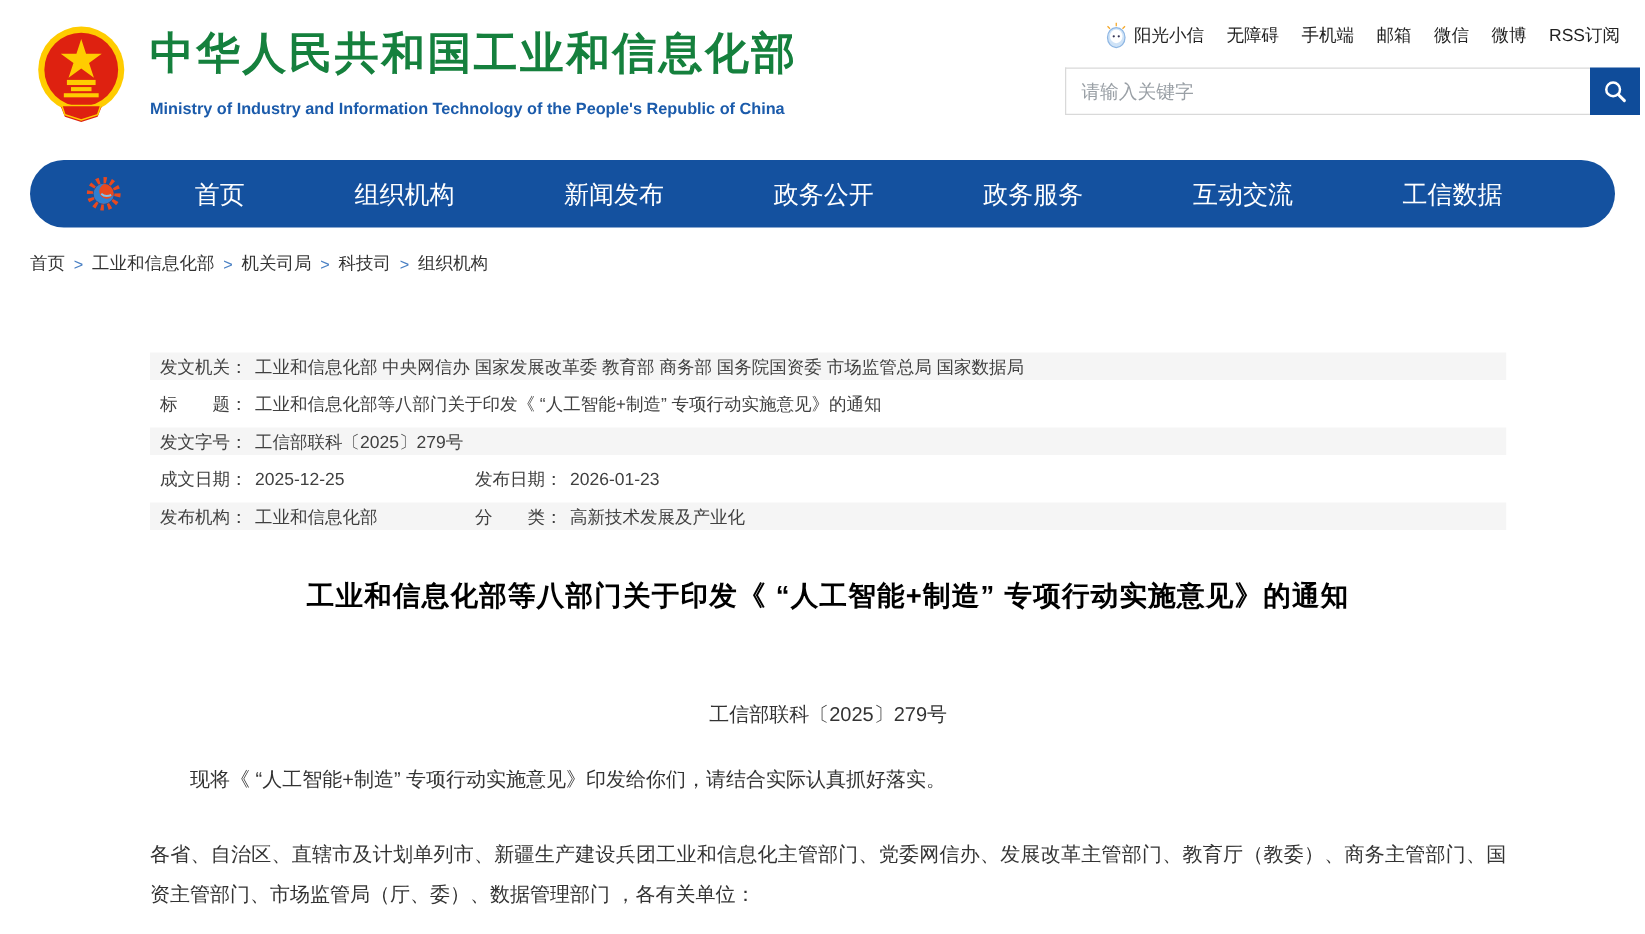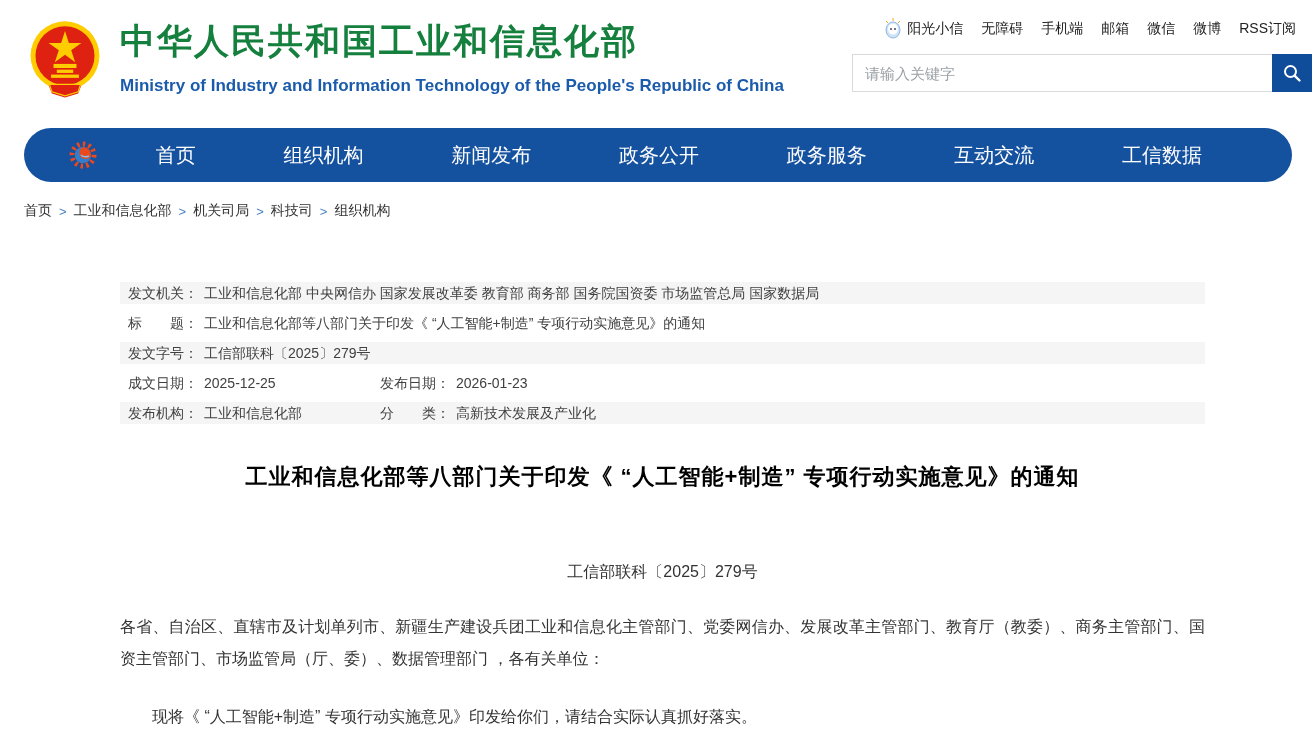--- a/index.html
+++ b/index.html
@@ -15,21 +15,21 @@
   
   .header { position: relative; height: 122px; background: #fff; }
   .brand { position: absolute; left: 24px; top: 18px; display: flex; align-items: center; cursor: pointer; }
   .emblem { width: 82px; height: 82px; flex: 0 0 82px; }
   .brand-text { margin-left: 14px; }
   .site-title {
     color: #15803d; font-size: 35px; font-weight: bold;
     letter-spacing: 2px; line-height: 1.1; white-space: nowrap;
   }
   .site-subtitle {
-    color: #1b5bab; font-size: 17px; font-weight: bold;
+    color: #1b5bab; font-size: 13px; font-weight: bold;
     margin-top: 16px; white-space: nowrap;
   }
 
   .top-links {
     position: absolute; top: 18px; right: 20px;
     display: flex; align-items: center; gap: 18px;
     font-size: 14px; color: #222;
   }
   .top-link { cursor: pointer; white-space: nowrap; display: flex; align-items: center; gap: 4px; }
   .mascot-icon { width: 20px; height: 22px; display: inline-block; }
@@ -213,17 +213,17 @@
       </span>
       <span class="meta-label">分　　类：</span>
       <span class="meta-value">高新技术发展及产业化</span>
     </div>
   </div>
 
   <h1 class="article-title">工业和信息化部等八部门关于印发《 “人工智能+制造” 专项行动实施意见》的通知</h1>
 
   <div class="doc-number">工信部联科〔2025〕279号</div>
 
+  <p class="para para-2">现将《 “人工智能+制造” 专项行动实施意见》印发给你们，请结合实际认真抓好落实。</p>
+
   <p class="para para-1">各省、自治区、直辖市及计划单列市、新疆生产建设兵团工业和信息化主管部门、党委网信办、发展改革主管部门、教育厅（教委）、商务主管部门、国资主管部门、市场监管局（厅、委）、数据管理部门 ，各有关单位：</p>
 
-  <p class="para para-2">现将《 “人工智能+制造” 专项行动实施意见》印发给你们，请结合实际认真抓好落实。</p>
-
 </div>
 
 </body></html>

